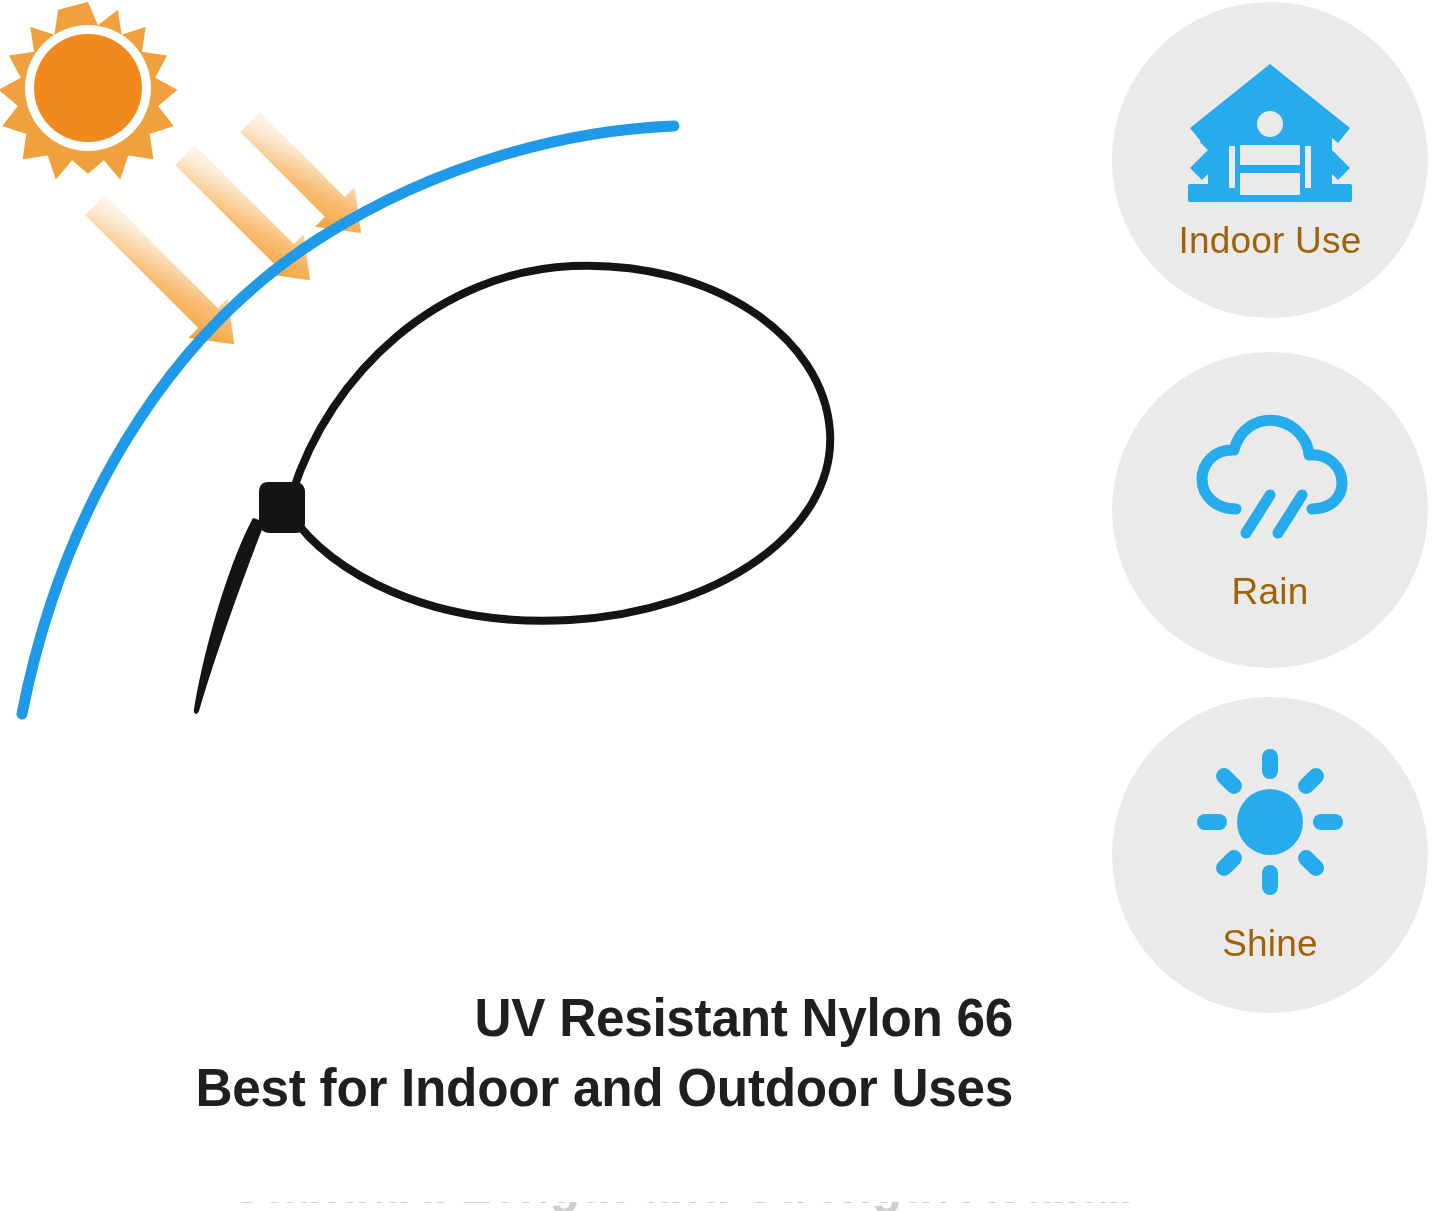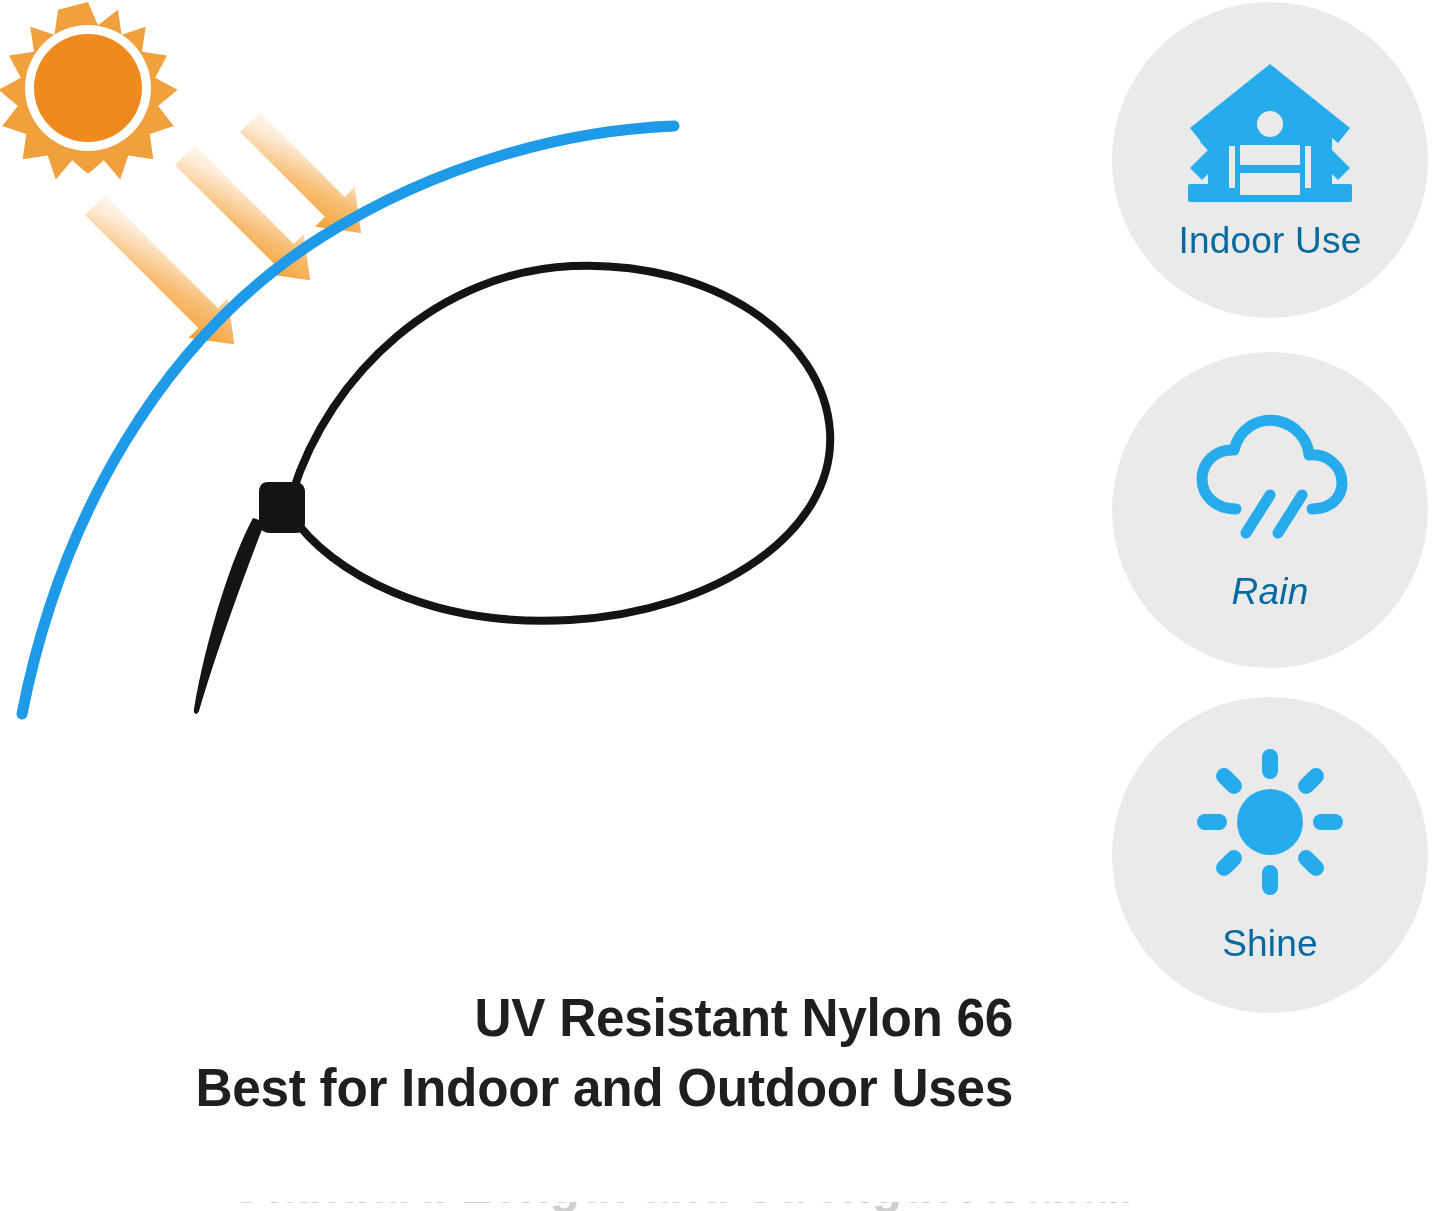--- a/index.html
+++ b/index.html
@@ -53,27 +53,27 @@
 
   .badge-icon {
     display: block;
     line-height: 0;
     margin-bottom: 6px;
   }
   .badge-label {
     font-family: "Liberation Sans", sans-serif;
     font-size: 37px;
     font-weight: 400;
-    color: #0369a1;
+    color: #a16207;
     letter-spacing: 0.2px;
     line-height: 1;
     text-align: center;
   }
   .badge-1 .badge-label { margin-top: 4px; }
-  .badge-2 .badge-label { margin-top: 24px; font-style: italic; }
+  .badge-2 .badge-label { margin-top: 24px; }
   .badge-3 .badge-label { margin-top: 24px; }
 
   
   #headline {
     position: absolute;
     left: 82px;
     top: 982px;
     width: 980px;
     text-align: right;
   }

